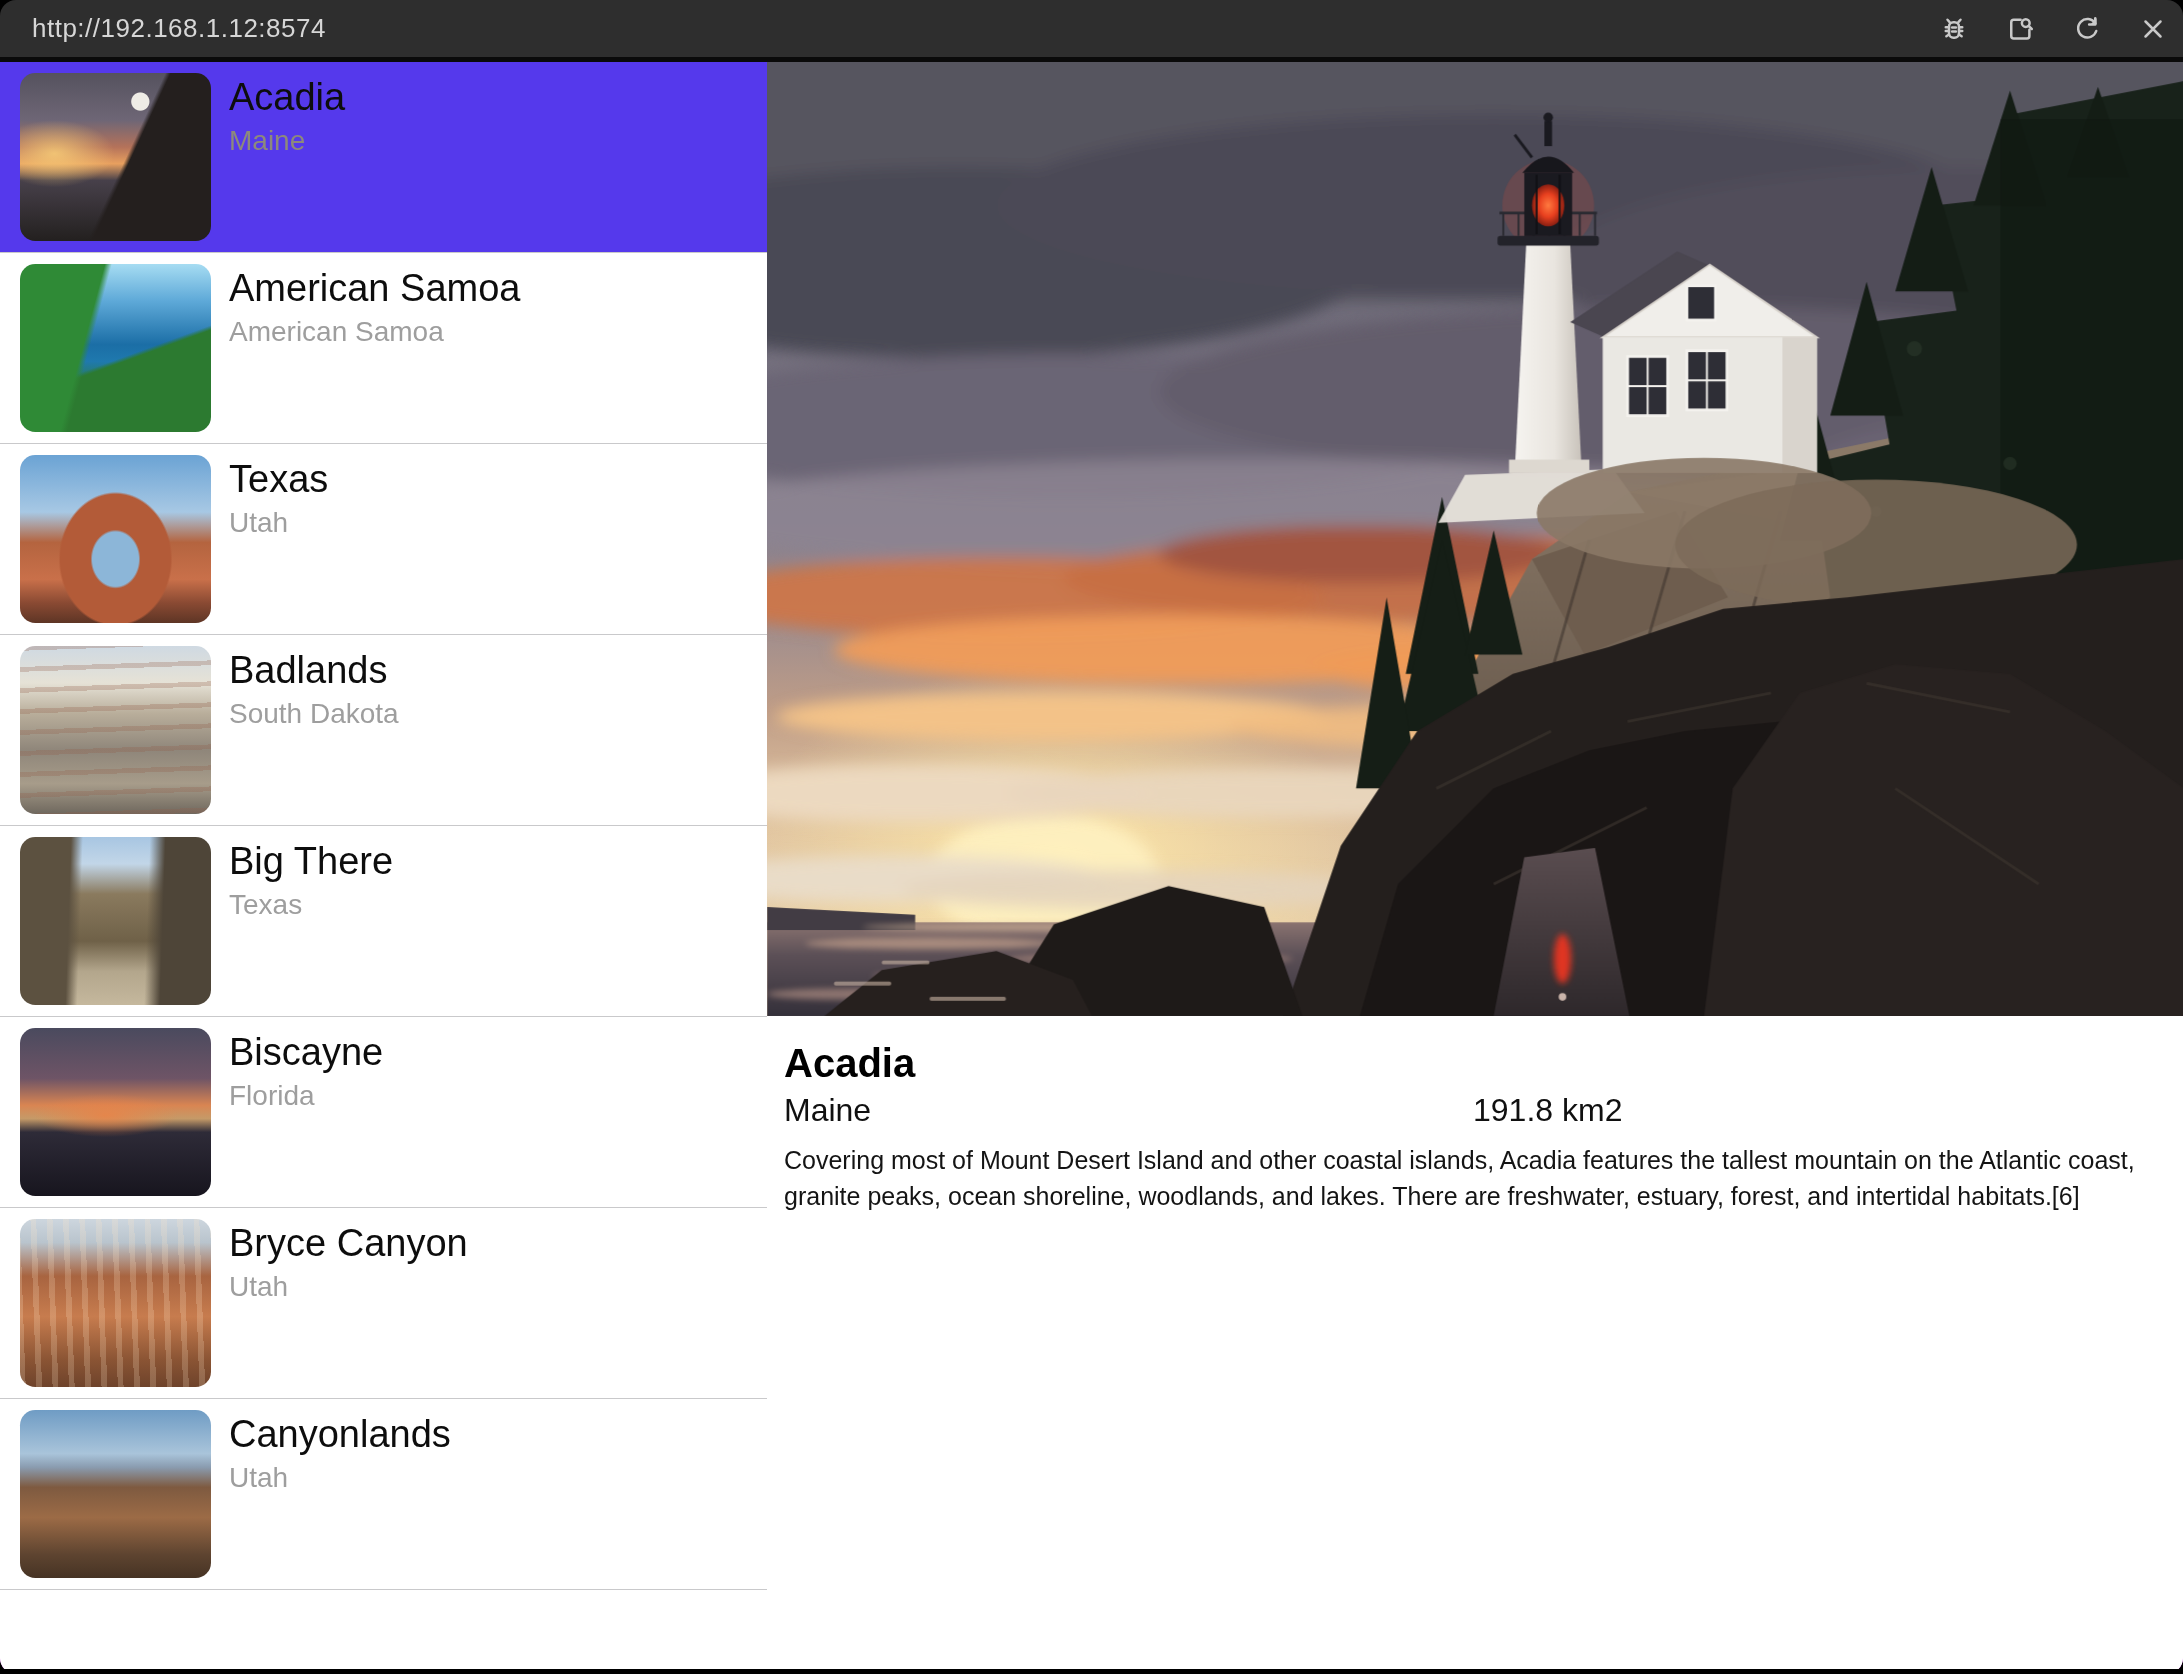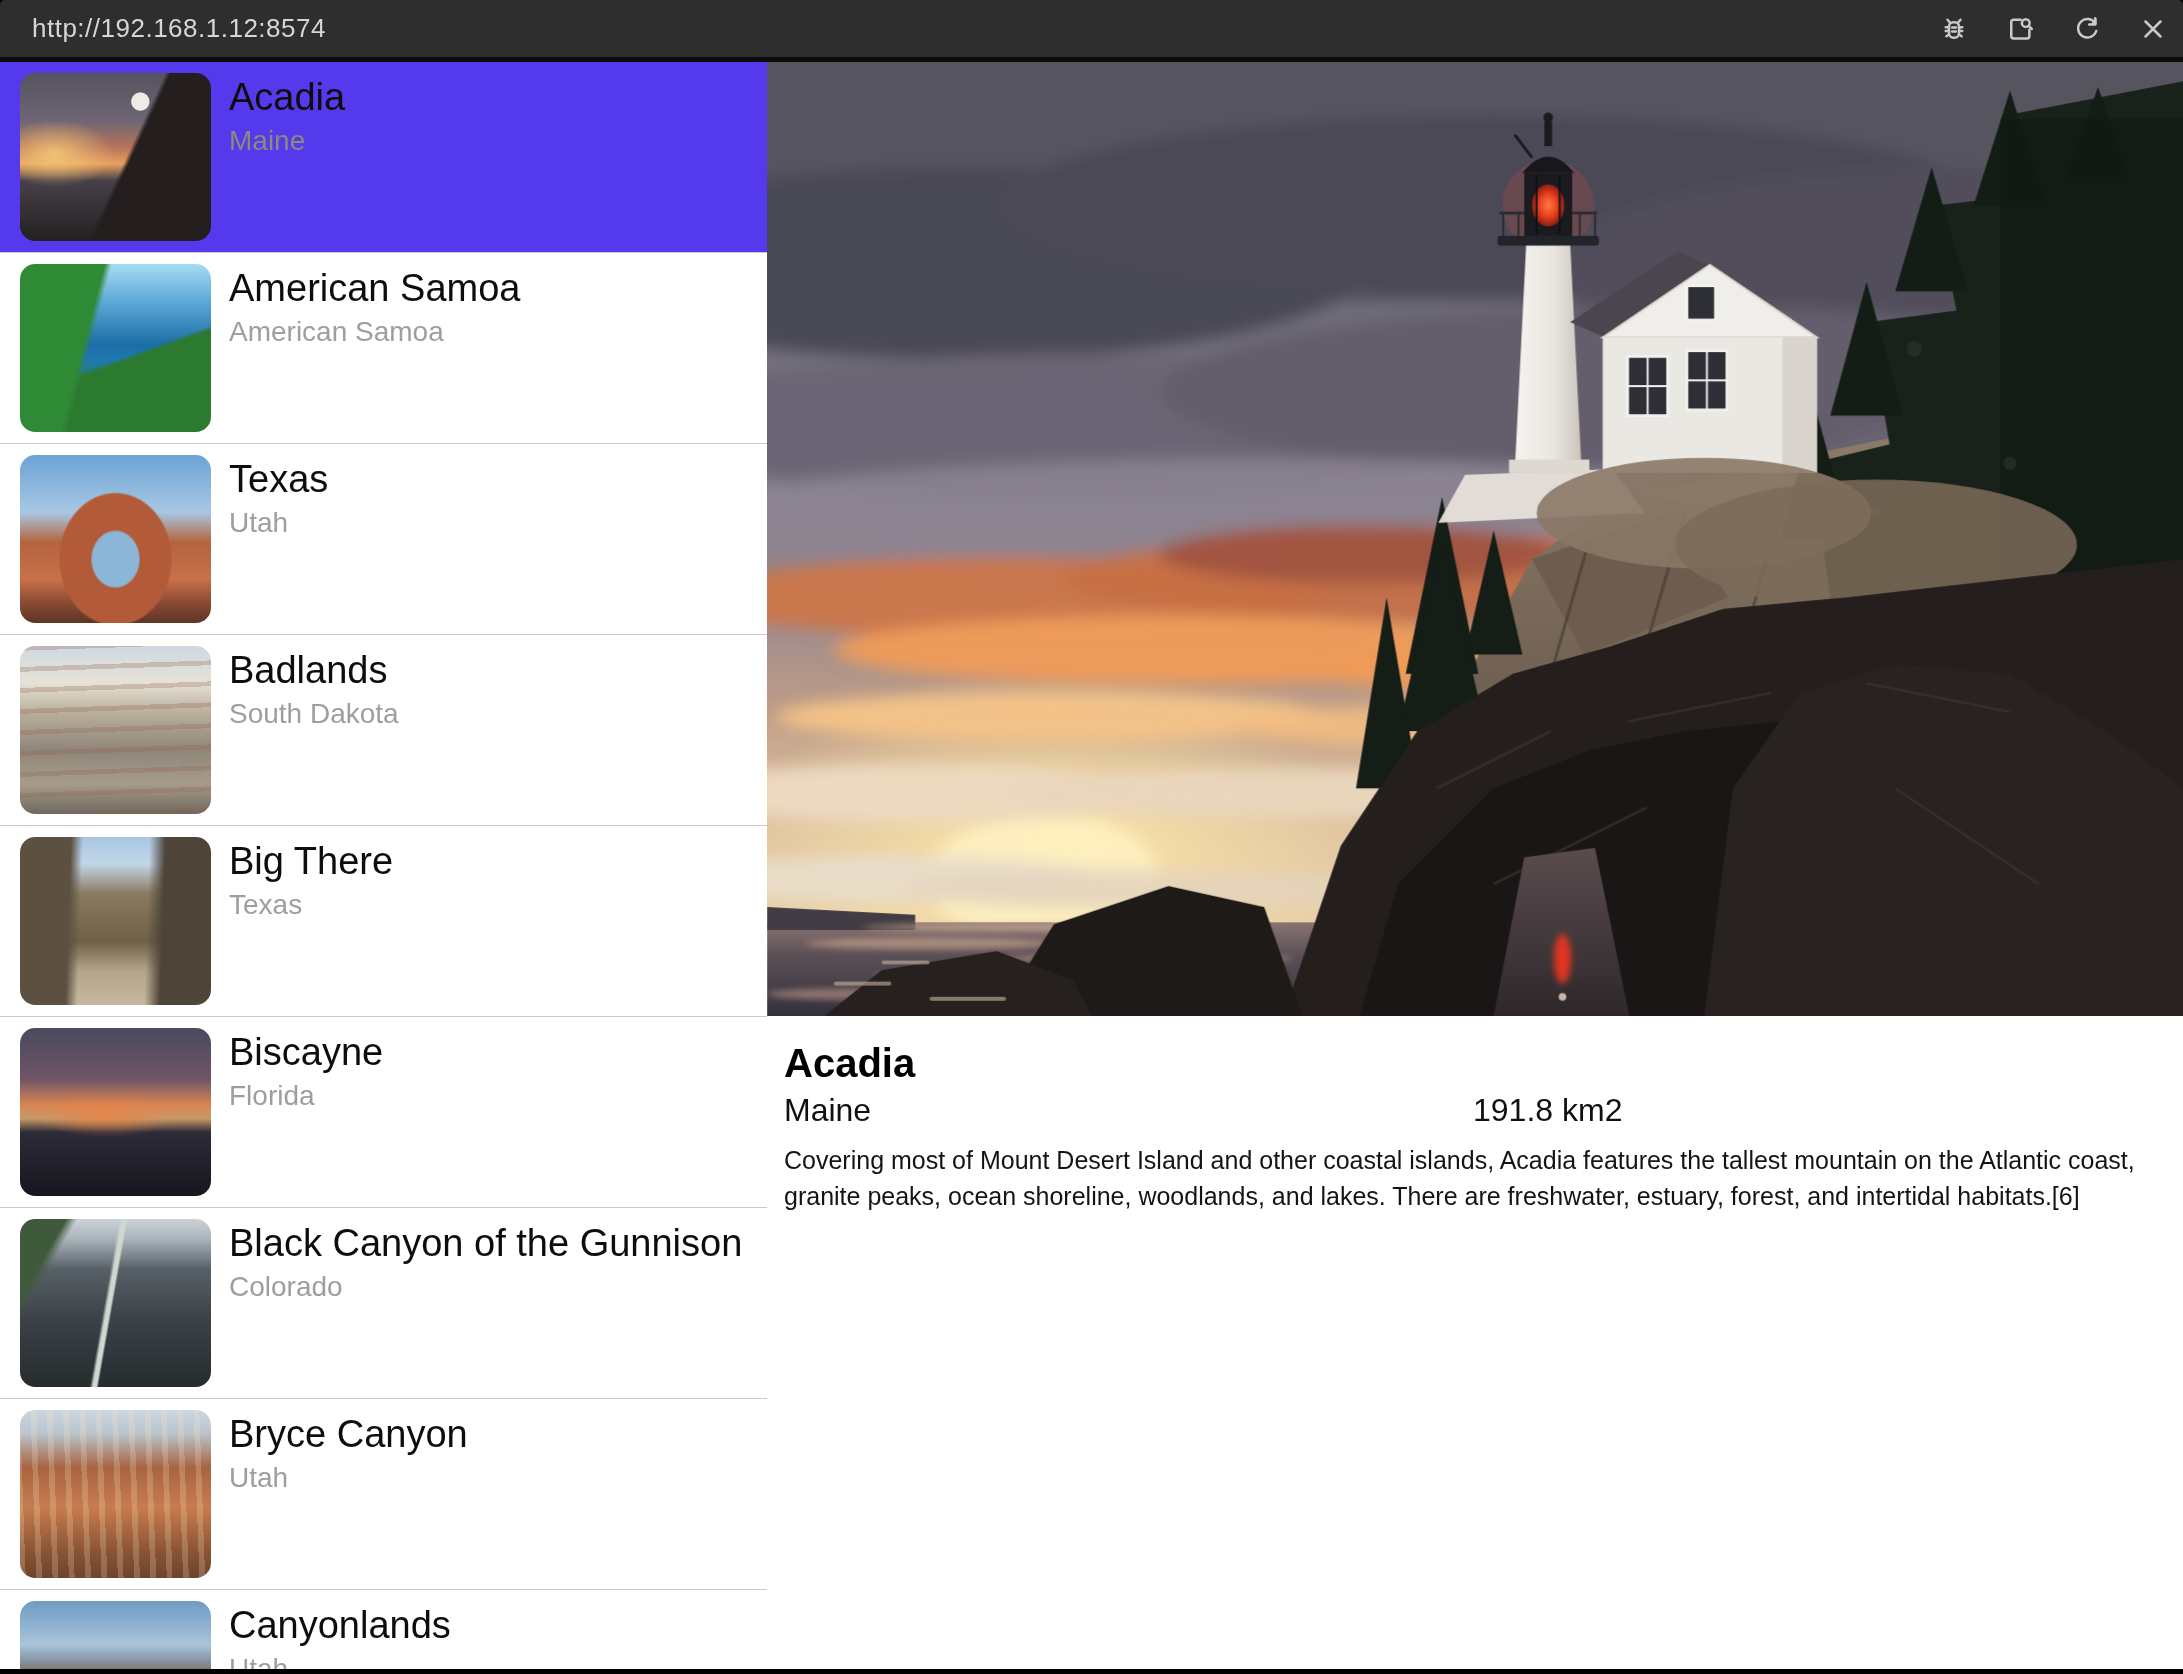--- a/index.html
+++ b/index.html
@@ -1,19 +1,19 @@
 <!DOCTYPE html>
 <html><head>
 <meta charset="utf-8">
 <style>
   html,body{margin:0;padding:0;width:2183px;height:1675px;background:#000;overflow:hidden;
     font-family:"Liberation Sans","DejaVu Sans",sans-serif;}
   *{box-sizing:border-box;}
 
-  .window{position:absolute;inset:0;background:#000;border-radius:5px;overflow:hidden;}
+  .window{position:absolute;inset:0;background:#000;border-radius:16px;overflow:hidden;}
 
   
   .titlebar{position:absolute;top:0;left:0;right:0;height:62px;background:#2e2e2e;
     border-bottom:5.7px solid #0a0a0a;display:flex;align-items:center;}
   .url{margin-left:32px;font-size:26px;color:#d6d6d6;letter-spacing:0.5px;flex:0 0 auto;}
   .tb-icons{margin-left:auto;display:flex;align-items:center;gap:34px;padding-right:13.4px;}
   .tb-btn{width:32.5px;height:32.5px;padding:0;border:0;background:transparent;cursor:pointer;
     display:flex;align-items:center;justify-content:center;}
   .tb-btn svg{width:30px;height:30px;stroke:#c9c9c9;fill:none;stroke-width:2;stroke-linecap:round;stroke-linejoin:round;}
 
@@ -149,27 +149,20 @@
         </div>
       </div>
         <div class="park-item">
         <div class="thumb thumb-biscayne"></div>
         <div class="park-meta">
           <div class="park-name">Biscayne</div>
           <div class="park-state">Florida</div>
         </div>
       </div>
         <div class="park-item">
-        <div class="thumb thumb-black-canyon-of-the-gunnison"></div>
-        <div class="park-meta">
-          <div class="park-name">Black Canyon of the Gunnison</div>
-          <div class="park-state">Colorado</div>
-        </div>
-      </div>
-        <div class="park-item">
         <div class="thumb thumb-bryce-canyon"></div>
         <div class="park-meta">
           <div class="park-name">Bryce Canyon</div>
           <div class="park-state">Utah</div>
         </div>
       </div>
         <div class="park-item">
         <div class="thumb thumb-canyonlands"></div>
         <div class="park-meta">
           <div class="park-name">Canyonlands</div>

